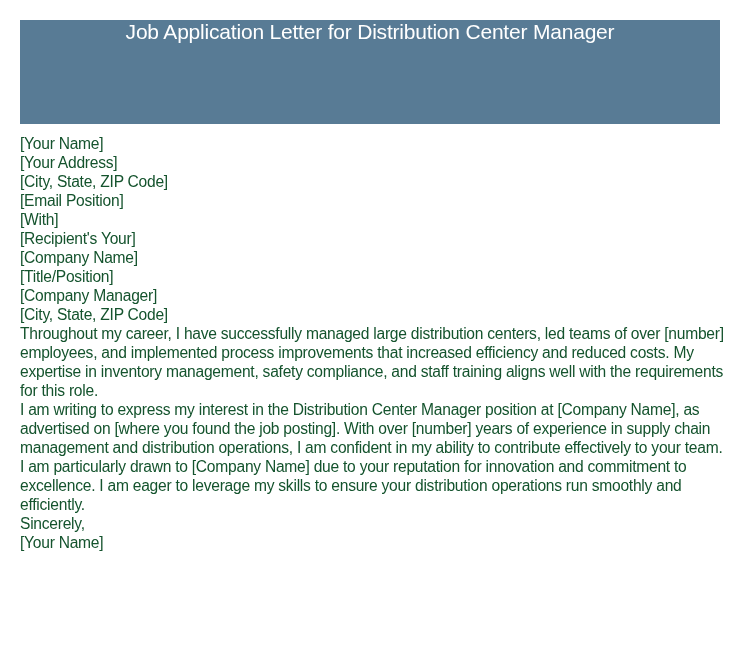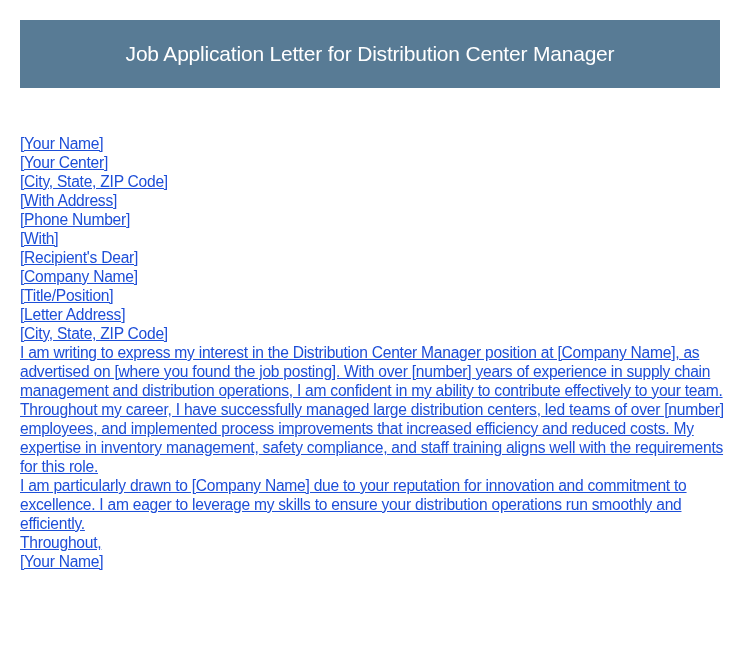--- a/index.html
+++ b/index.html
@@ -1,48 +1,47 @@
 <!DOCTYPE html>
 <html><head>
   <meta charset="utf-8">
   <style>
     html, body { margin: 0; padding: 0; background: #ffffff; }
     body { width: 740px; height: 667px; overflow: hidden; position: relative; }
     .header {
-      position: absolute; left: 20px; top: 20px; width: 700px; height: 68px;
-      background: #587b95; display: flex; align-items: center; justify-content: center;
+      position: absolute; left: 20px; top: 20px; width: 700px; height: 104px;
+      background: #587b95; display: flex; align-items: flex-start; justify-content: center;
     }
     .header h1 {
       margin: 0; color: #ffffff; font-family: "Liberation Sans", sans-serif;
       font-weight: normal; font-size: 21px; letter-spacing: -0.2px;
     }
     .letter {
       position: absolute; left: 20px; top: 134px; width: 706px;
       font-family: "Liberation Sans", sans-serif; font-size: 15.6px; line-height: 19px;
-      color: #1d4ed8; letter-spacing: -0.25px; text-decoration: underline;
+      color: #14532d; letter-spacing: -0.25px;
     }
     .letter div { margin: 0; }
   </style>
 </head>
 <body>
 
 <div class="header">
   <h1>Job Application Letter for Distribution Center Manager</h1>
 </div>
 
 <div class="letter">
   <div>[Your Name]</div>
-  <div>[Your Center]</div>
+  <div>[Your Address]</div>
   <div>[City, State, ZIP Code]</div>
-  <div>[With Address]</div>
-  <div>[Phone Number]</div>
+  <div>[Email Position]</div>
   <div>[With]</div>
-  <div>[Recipient's Dear]</div>
+  <div>[Recipient's Your]</div>
   <div>[Company Name]</div>
   <div>[Title/Position]</div>
-  <div>[Letter Address]</div>
+  <div>[Company Manager]</div>
   <div>[City, State, ZIP Code]</div>
+  <div>Throughout my career, I have successfully managed large distribution centers, led teams of over [number] employees, and implemented process improvements that increased efficiency and reduced costs. My expertise in inventory management, safety compliance, and staff training aligns well with the requirements for this role.</div>
   <div>I am writing to express my interest in the Distribution Center Manager position at [Company Name], as advertised on [where you found the job posting]. With over [number] years of experience in supply chain management and distribution operations, I am confident in my ability to contribute effectively to your team.</div>
-  <div>Throughout my career, I have successfully managed large distribution centers, led teams of over [number] employees, and implemented process improvements that increased efficiency and reduced costs. My expertise in inventory management, safety compliance, and staff training aligns well with the requirements for this role.</div>
   <div>I am particularly drawn to [Company Name] due to your reputation for innovation and commitment to excellence. I am eager to leverage my skills to ensure your distribution operations run smoothly and efficiently.</div>
-  <div>Throughout,</div>
+  <div>Sincerely,</div>
   <div>[Your Name]</div>
 </div>
 
 </body></html>

